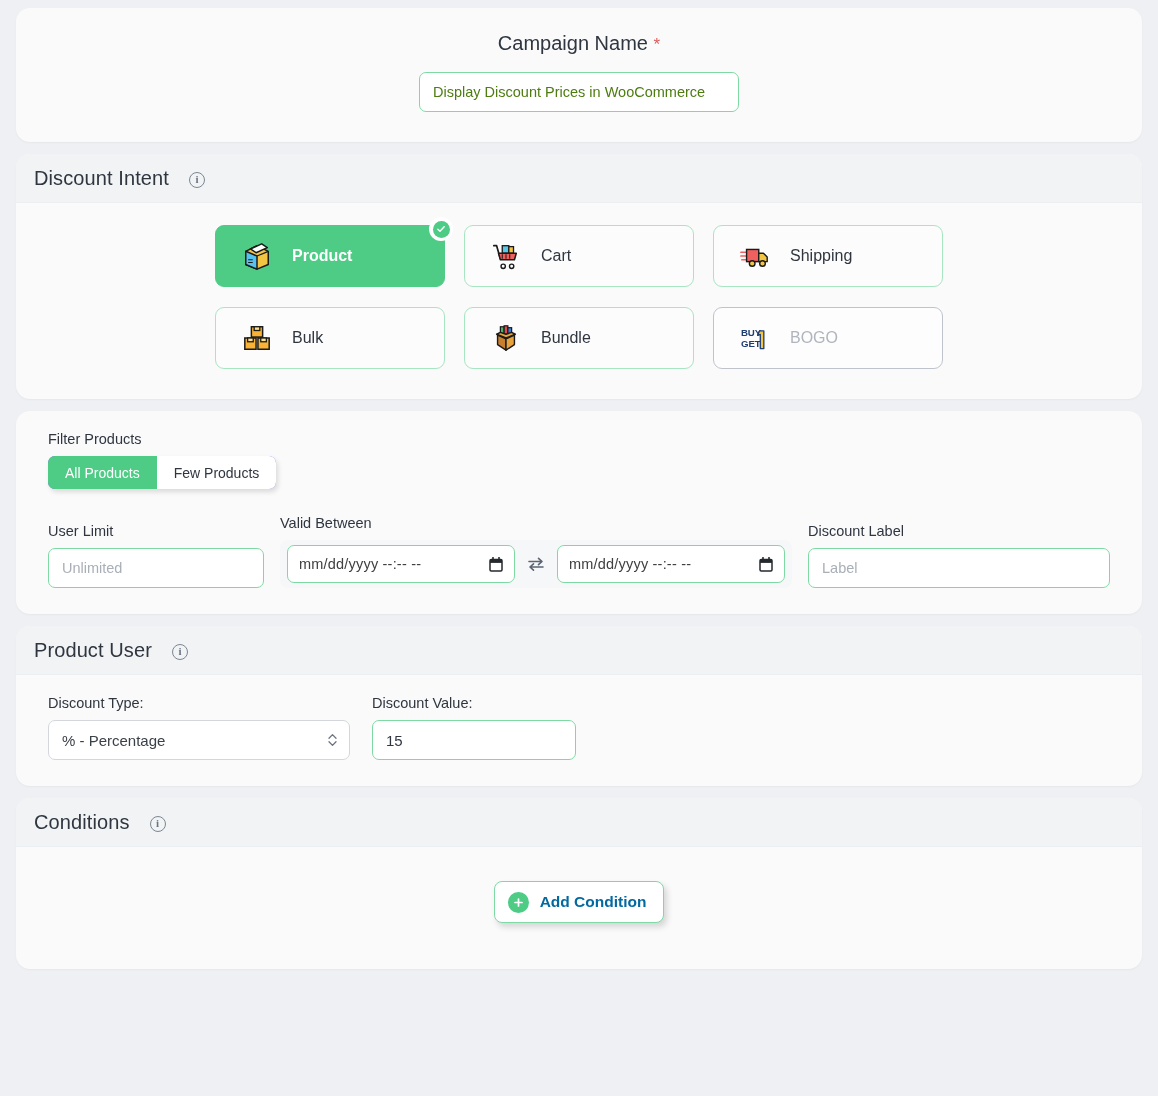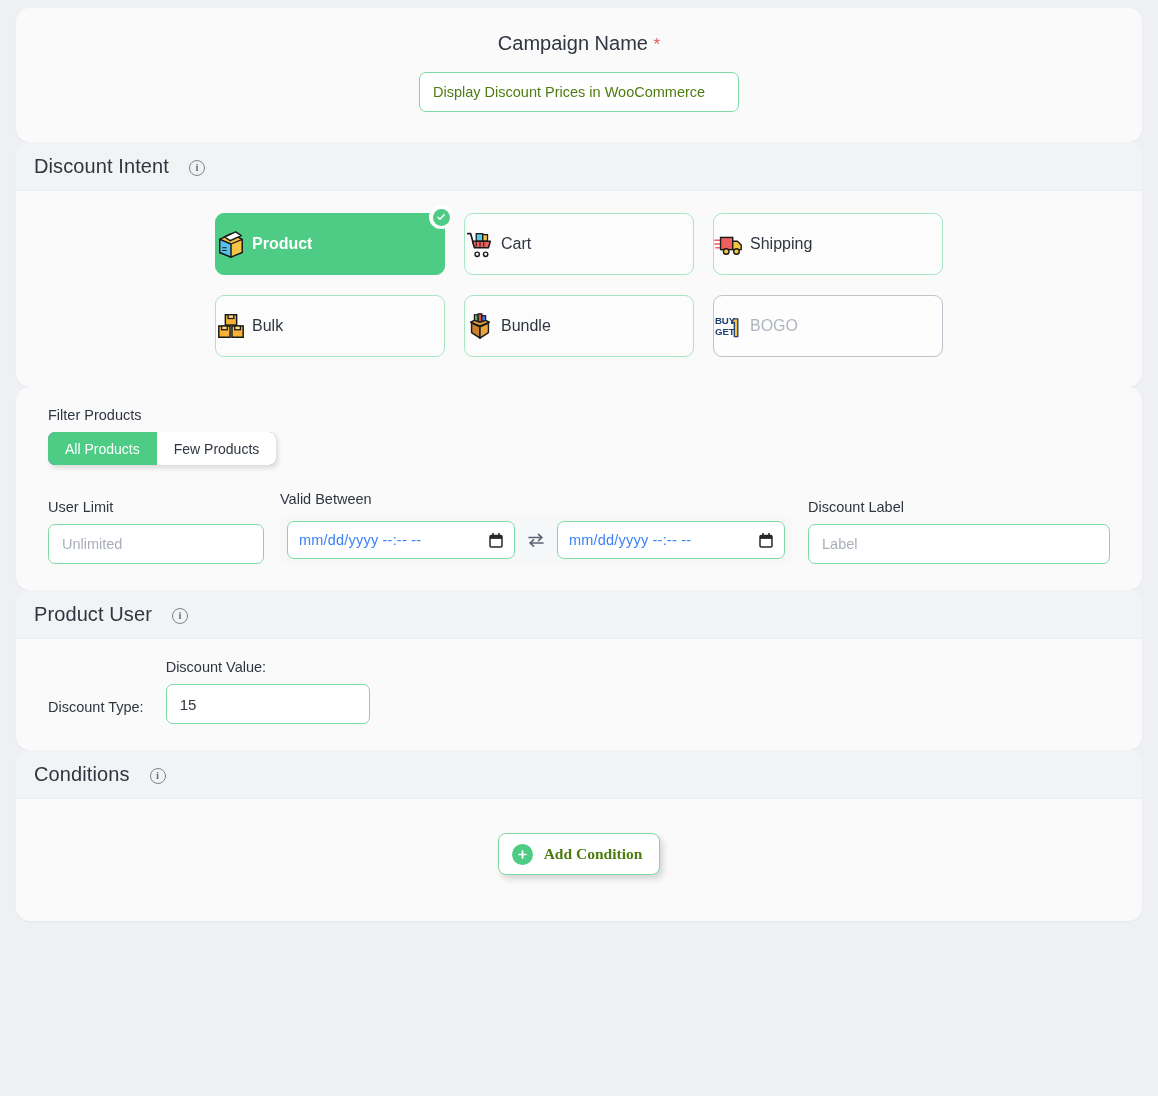--- a/index.html
+++ b/index.html
@@ -12,20 +12,21 @@
     color: #2d3436;
     overflow: hidden;
   }
 
   .page { padding: 8px 16px 8px 16px; }
 
   
   .card {
     background: #fafafa;
     border-radius: 14px;
+    margin-bottom: 12px;
     overflow: hidden;
     box-shadow: 0 1px 2px rgba(0,0,0,.04);
   }
 
   .section-head {
     background: #f1f3f5;
     padding: 13px 18px 12px 18px;
     display: flex;
     align-items: center;
     gap: 20px;
@@ -86,21 +87,22 @@
     justify-content: center;
   }
   .intent-card {
     position: relative;
     height: 62px;
     border: 1.3px solid #a8e5c2;
     border-radius: 9px;
     background: #fcfcfc;
     display: flex;
     align-items: center;
-    gap: 6px;
+    gap: 20px;
+    padding-left: 26px;
     cursor: pointer;
   }
   .intent-card.selected {
     background: #4ecb85;
     border-color: #4ecb85;
   }
   .intent-card.disabled {
     border-color: #bfc4cc;
     background: #fdfdfd;
   }
@@ -196,21 +198,21 @@
     position: relative;
     width: 228px;
     height: 38px;
     border: 1.4px solid #7fd9a5;
     border-radius: 7px;
     background: #fff;
     display: flex;
     align-items: center;
     padding: 0 11px;
     font-size: 14.5px;
-    color: #3b82f6;
+    color: #404040;
     letter-spacing: .2px;
   }
   .date-fld .cal {
     position: absolute;
     right: 11px;
     width: 14px; height: 15px;
   }
   .swap-icon { width: 20px; height: 20px; flex: none; }
 
   
@@ -253,22 +255,21 @@
     padding: 0 17px 0 13px;
     background: #fff;
     border: 1.4px solid #7fd9a5;
     border-radius: 8px;
     box-shadow: 3px 4px 6px rgba(0,0,0,.15);
     cursor: pointer;
   }
   .add-cond .lbl {
     font-size: 15.5px;
     font-weight: 700;
-    color: #4d7c0f;
-    font-family: Liberation Serif, serif;
+    color: #0369a1;
   }
   .plus-circle {
     width: 21px; height: 21px;
     border-radius: 50%;
     background: #4ecb85;
     display: flex;
     align-items: center;
     justify-content: center;
     flex: none;
   }
@@ -432,20 +433,29 @@
   <div class="card">
     <div class="section-head">
       <span class="section-title">Product User</span>
       <span class="info-icon"></span>
     </div>
     <div class="pad-body">
       <div class="rules-row">
 
         <div>
           <span class="field-label">Discount Type:</span>
+          <div class="sel-wrap">
+            <select class="sel">
+              <option>% - Percentage</option>
+            </select>
+            <svg class="sel-arrows" viewBox="0 0 11 16">
+              <path d="M2 6.3 L5.5 2.6 L9 6.3" fill="none" stroke="#6d7683" stroke-width="1.3" stroke-linecap="round" stroke-linejoin="round"></path>
+              <path d="M2 9.7 L5.5 13.4 L9 9.7" fill="none" stroke="#6d7683" stroke-width="1.3" stroke-linecap="round" stroke-linejoin="round"></path>
+            </svg>
+          </div>
         </div>
 
         <div class="val-inp">
           <span class="field-label">Discount Value:</span>
           <input class="inp" value="15" style="">
         </div>
 
       </div>
     </div>
   </div>

